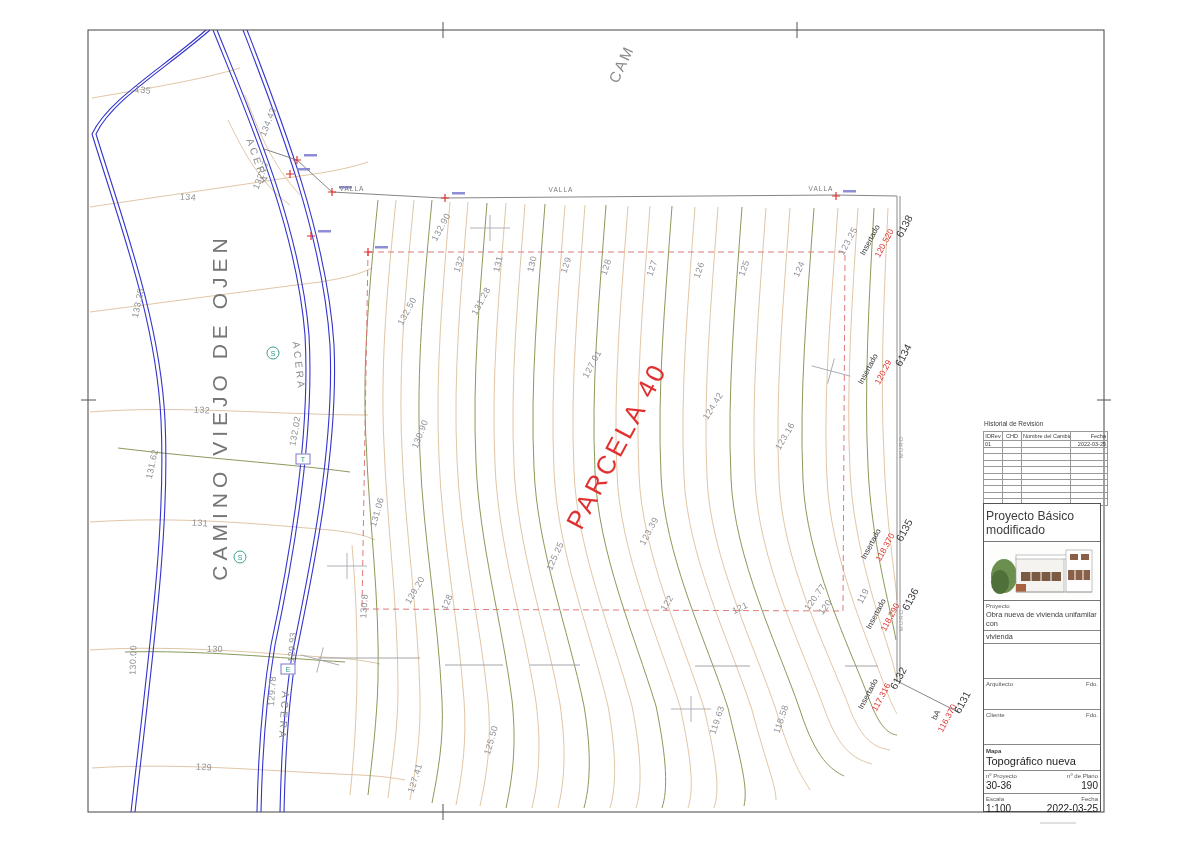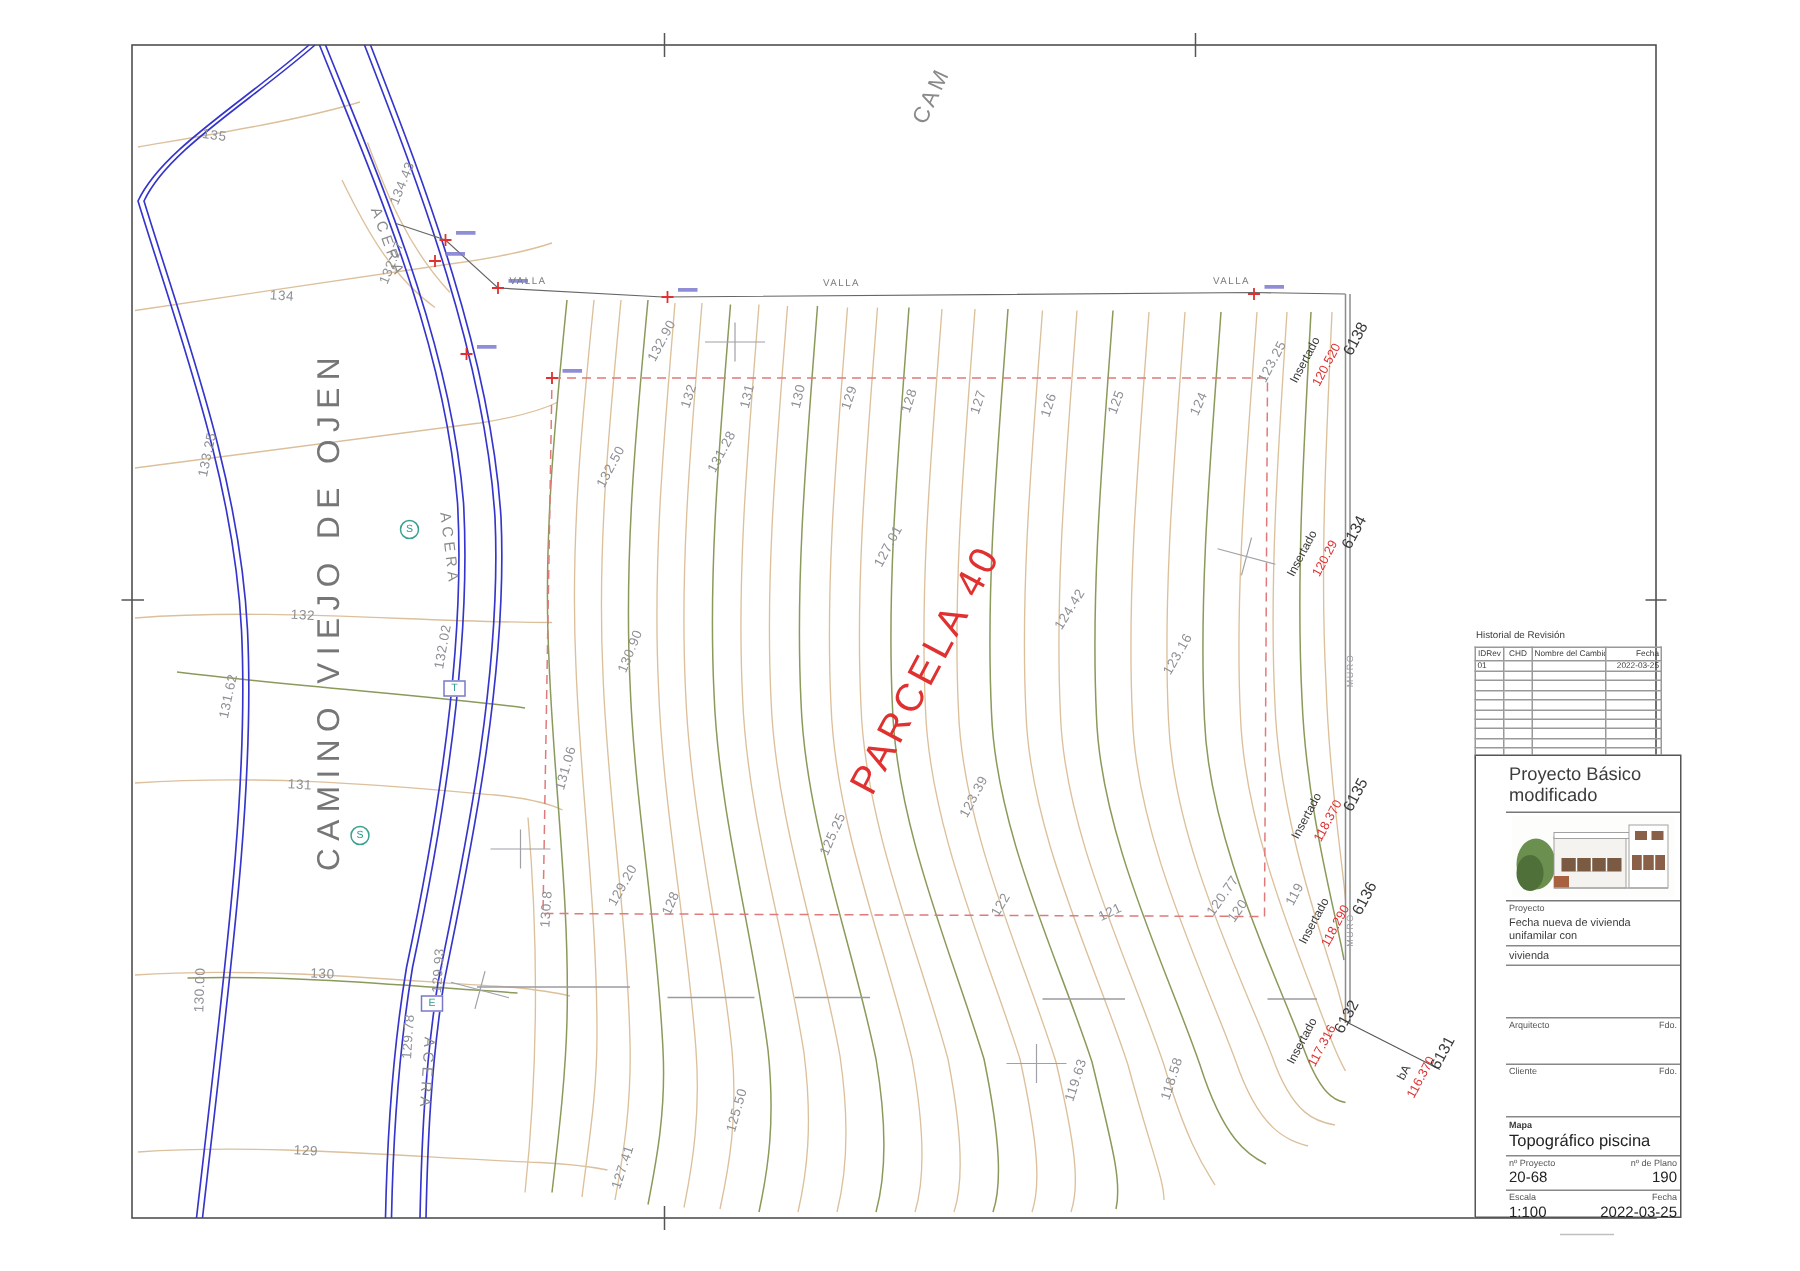--- a/index.html
+++ b/index.html
@@ -26,21 +26,21 @@
   #camlabel{position:absolute;left:621px;top:64px;transform:translate(-50%,-50%) rotate(-65deg);
             font-size:15px;color:#8a8a8a;letter-spacing:2px;}
   
   #tblock{position:absolute;left:983px;top:420px;width:118px;height:392px;color:#3c3c3c;}
   #rev-title{font-size:6.5px;margin:0 0 4px 1px;}
   #rev-table{border-collapse:collapse;width:116px;font-size:5.5px;table-layout:fixed;border:1px solid #666;}
   #rev-table td,#rev-table th{border:0.5px solid #999;height:5.4px;padding:0 1px;font-weight:normal;
     overflow:hidden;white-space:nowrap;}
   #rev-table th{height:8px;}
   .c1{width:16px;} .c2{width:16px;} .c3{width:46px;} .c4{width:34px;text-align:right;}
-  #main-block{position:absolute;left:0;top:83px;width:116px;height:307px;border:1px solid #555;background:#fff;padding-left:20px;}
+  #main-block{position:absolute;left:0;top:83px;width:116px;height:307px;border:1px solid #555;background:#fff;}
   #pb-title{font-size:12.2px;padding:5px 2px 4px 2px;border-bottom:1px solid #777;}
   #thumb-wrap{height:58px;border-bottom:1px solid #777;display:flex;align-items:center;justify-content:center;}
   .tb-small{font-size:6px;color:#555;padding:2px 2px 0 2px;}
   .tb-line{border-bottom:0.5px solid #888;}
   .tb-desc{font-size:7.3px;padding:1px 2px 2px 2px;}
   .tb-row{display:flex;justify-content:space-between;padding:2px 2px 0 2px;font-size:6px;color:#555;}
   .tb-vals{display:flex;justify-content:space-between;padding:1px 2px 2px 2px;font-size:10px;color:#222;}
   #sign-arch{margin-top:34px;border-top:0.5px solid #888;}
   #sign-cli{margin-top:22px;border-top:0.5px solid #888;}
   #map-lbl{font-size:6px;font-weight:bold;padding:3px 2px 0 2px;margin-top:26px;border-top:0.5px solid #888;}
@@ -256,41 +256,41 @@
             <line x1="53" y1="28" x2="53" y2="37" stroke="#fff" stroke-width="1"></line>
             <line x1="63" y1="28" x2="63" y2="37" stroke="#fff" stroke-width="1"></line>
             <rect x="80" y="26" width="22" height="10" fill="#8a6148"></rect>
             <line x1="87" y1="26" x2="87" y2="36" stroke="#fff" stroke-width="1"></line>
             <line x1="95" y1="26" x2="95" y2="36" stroke="#fff" stroke-width="1"></line>
             <rect x="28" y="40" width="10" height="8" fill="#a9623f"></rect>
             <line x1="28" y1="48" x2="104" y2="48" stroke="#aaa" stroke-width="1"></line>
           </svg>
         </div>
         <div class="tb-small">Proyecto</div>
-        <div class="tb-desc tb-line">Fecha nueva de vivienda unifamilar con</div>
+        <div class="tb-desc tb-line">Obra nueva de vivienda unifamilar con</div>
         <div class="tb-desc tb-line">vivienda</div>
 
         <div class="tb-row" id="sign-arch">
           <span>Arquitecto</span>
           <span>Fdo.</span>
         </div>
         <div class="tb-row" id="sign-cli">
           <span>Cliente</span>
           <span>Fdo.</span>
         </div>
 
         <div id="map-lbl">Mapa</div>
-        <div id="sheet-title">Topográfico piscina</div>
+        <div id="sheet-title">Topográfico nueva</div>
 
         <div class="tb-row">
           <span>nº Proyecto</span>
           <span>nº de Plano</span>
         </div>
         <div class="tb-vals tb-line">
-          <span>20-68</span>
+          <span>30-36</span>
           <span>190</span>
         </div>
         <div class="tb-row">
           <span>Escala</span>
           <span>Fecha</span>
         </div>
         <div class="tb-vals">
           <span>1:100</span>
           <span>2022-03-25</span>
         </div>

